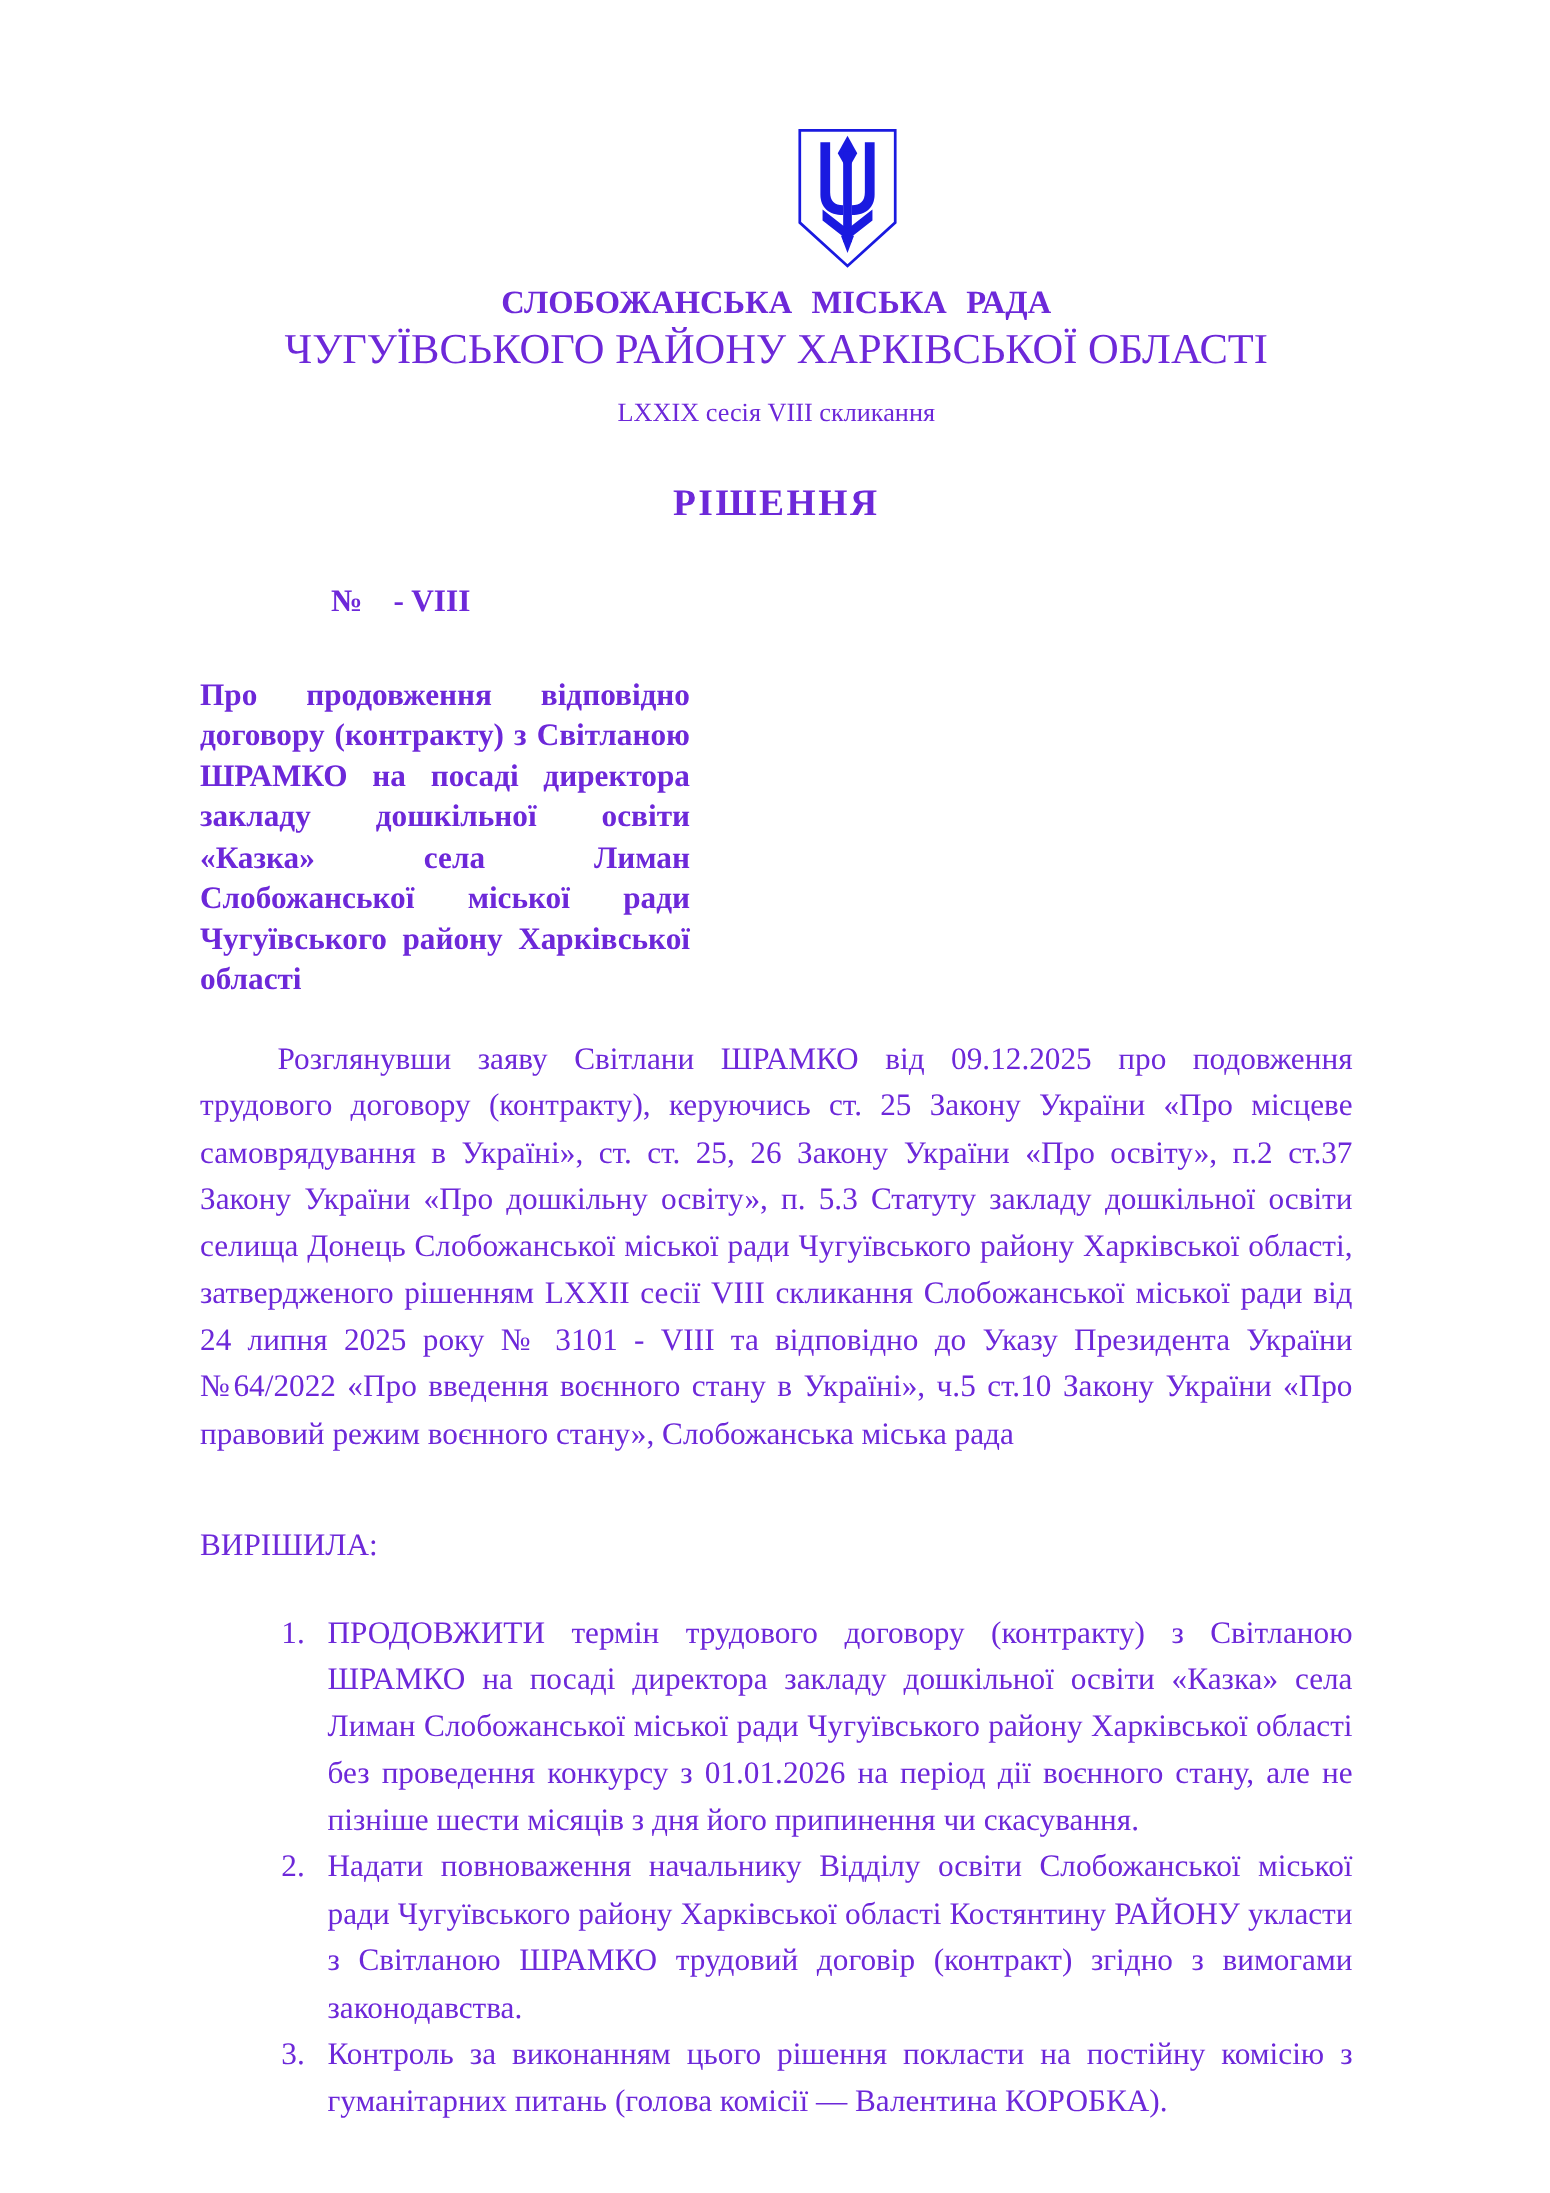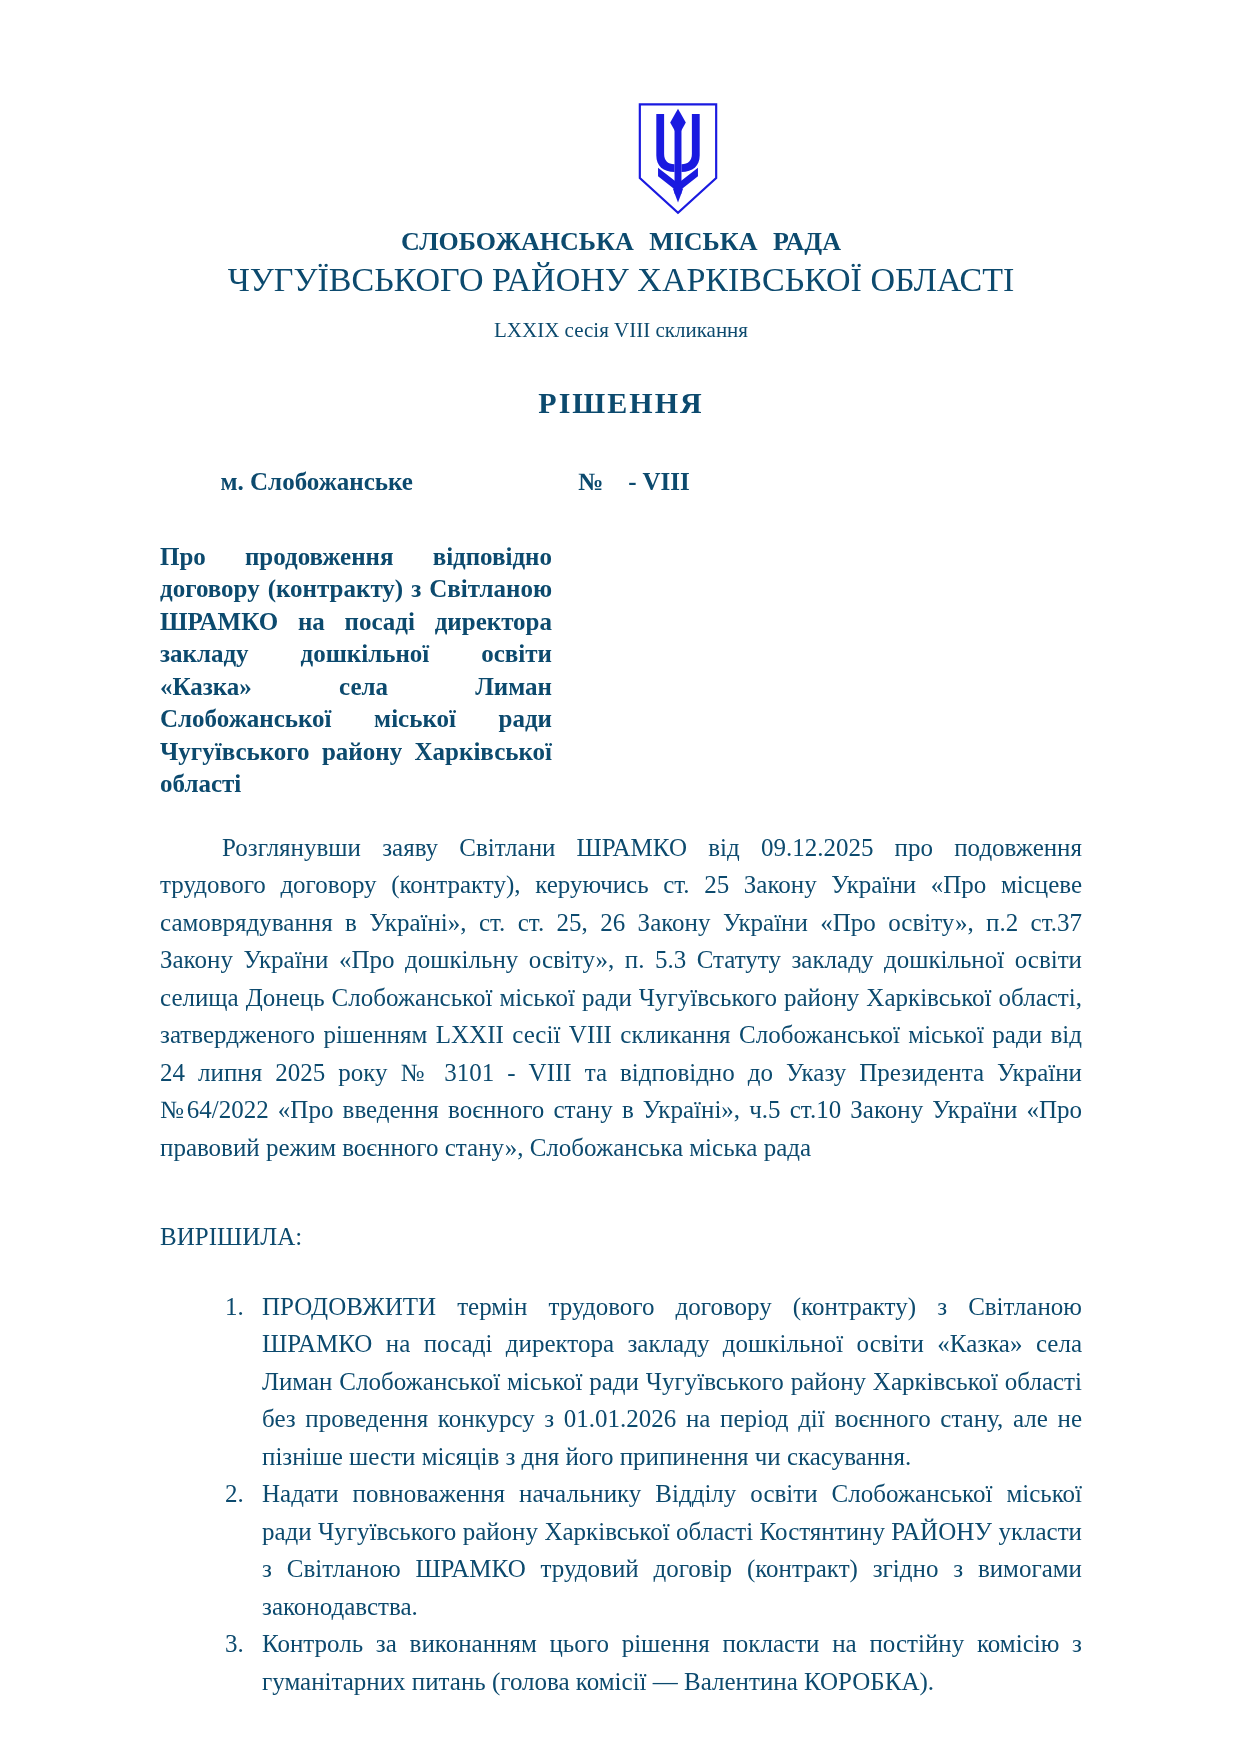--- a/index.html
+++ b/index.html
@@ -2,21 +2,21 @@
 <html lang="uk"><head>
 <meta charset="utf-8">
 <style>
   html,body { margin:0; padding:0; background:#ffffff; }
   .page {
     position:relative;
     width:1240px; height:1754px;
     box-sizing:border-box;
     padding:100px 158px 60px 160px;
     background:#ffffff;
-    color:#0c4a6e;
+    color:#6d28d9;
     font-family:"Liberation Serif","DejaVu Serif",serif;
     font-size:25px;
     line-height:1.5;
     overflow:hidden;
   }
   .emblem-wrap { display:flex; justify-content:center; margin-bottom:8px; }
   .emblem-wrap svg { position:relative; left:57px; display:block; }
 
   .org1 { text-align:center; font-weight:bold; font-size:26px; line-height:1.25; word-spacing:9px; }
   .org2 { text-align:center; font-weight:normal; font-size:34px; line-height:1.25; }
@@ -61,21 +61,20 @@
     </svg>
   </div>
 
   <div class="org1">СЛОБОЖАНСЬКА МІСЬКА РАДА</div>
   <div class="org2">ЧУГУЇВСЬКОГО РАЙОНУ ХАРКІВСЬКОЇ ОБЛАСТІ</div>
   <div class="session">LXXIX сесія VIII скликання</div>
 
   <div class="doc-title">РІШЕННЯ</div>
 
   <div class="meta-row">
-    <div class="meta-place">м. Слобожанське</div>
     <div class="meta-number">№&nbsp;&nbsp;&nbsp;&nbsp;- VIII</div>
   </div>
 
   <div class="subject">Про продовження відповідно договору (контракту) з Світланою ШРАМКО на посаді директора закладу дошкільної освіти «Казка» села Лиман Слобожанської міської ради Чугуївського району Харківської області</div>
 
   <div class="preamble">Розглянувши заяву Світлани ШРАМКО від 09.12.2025 про подовження трудового договору (контракту), керуючись ст. 25 Закону України «Про місцеве самоврядування в Україні», ст. ст. 25, 26 Закону України «Про освіту», п.2 ст.37 Закону України «Про дошкільну освіту», п. 5.3 Статуту закладу дошкільної освіти селища Донець Слобожанської міської ради Чугуївського району Харківської області, затвердженого рішенням LXXII сесії VIII скликання Слобожанської міської ради від 24 липня 2025 року № 3101 - VIII та відповідно до Указу Президента України №64/2022 «Про введення воєнного стану в Україні», ч.5 ст.10 Закону України «Про правовий режим воєнного стану», Слобожанська міська рада</div>
 
   <div class="resolved">ВИРІШИЛА:</div>
 
   <div class="res-list">

